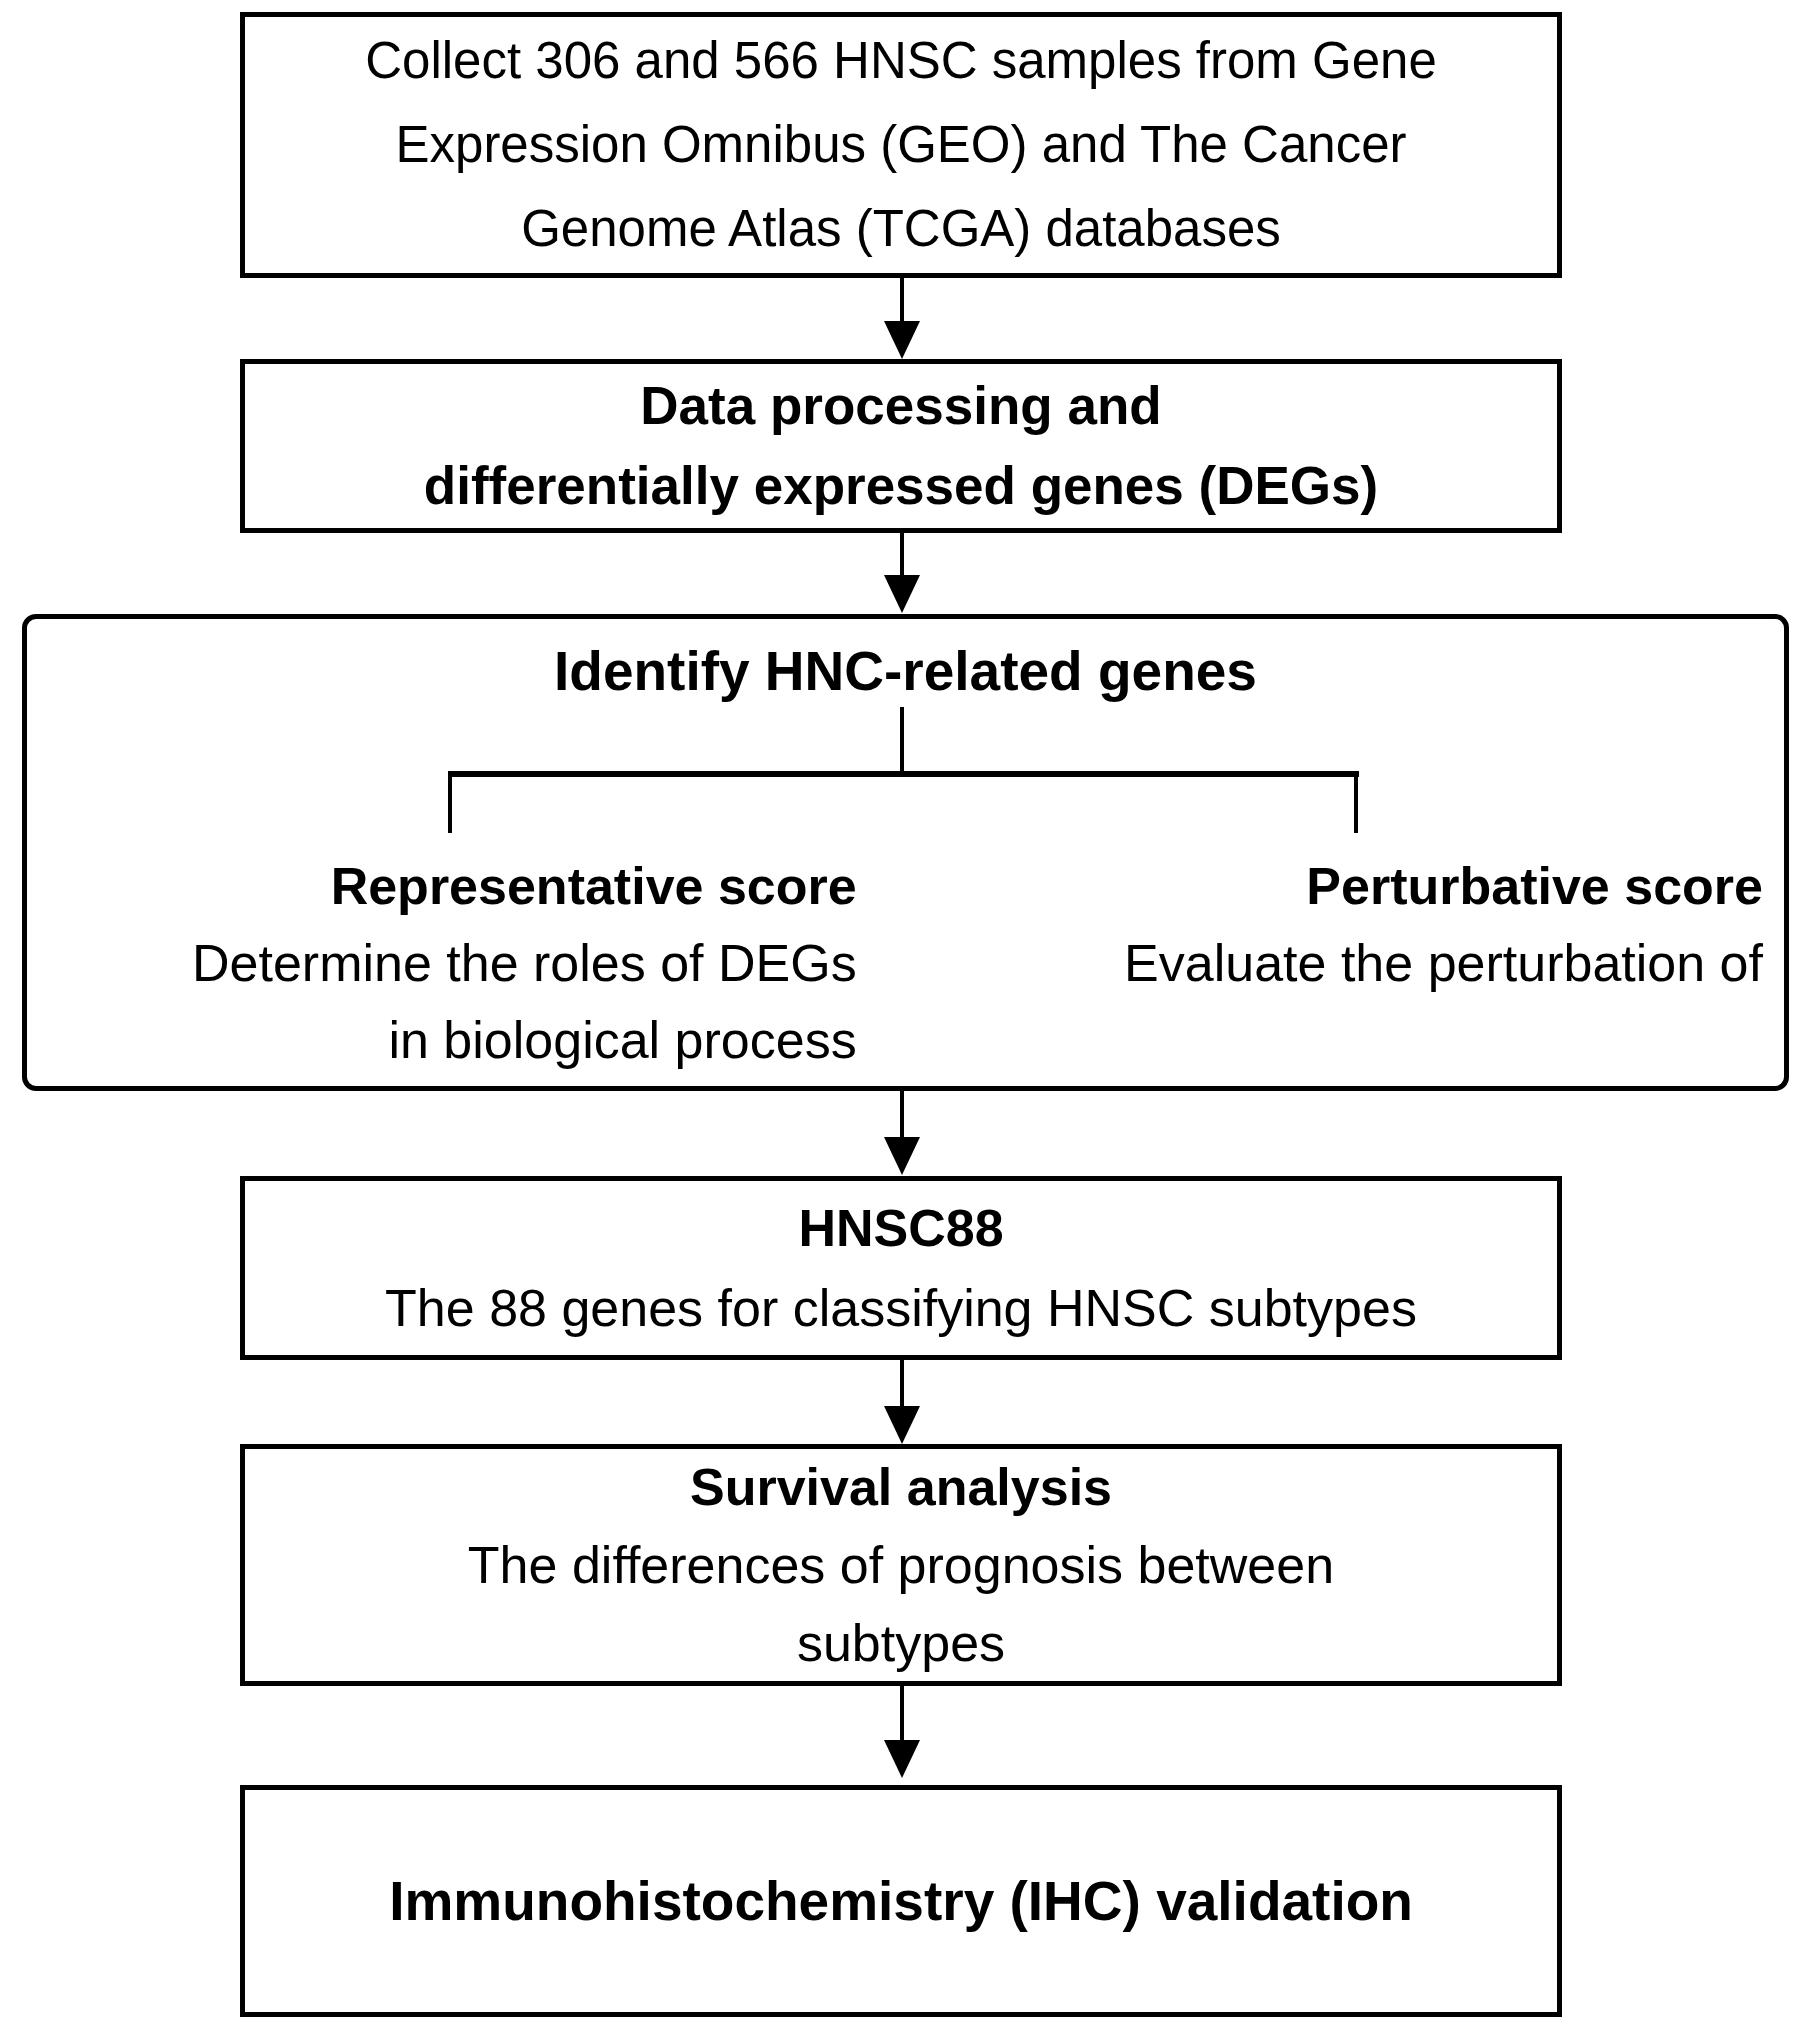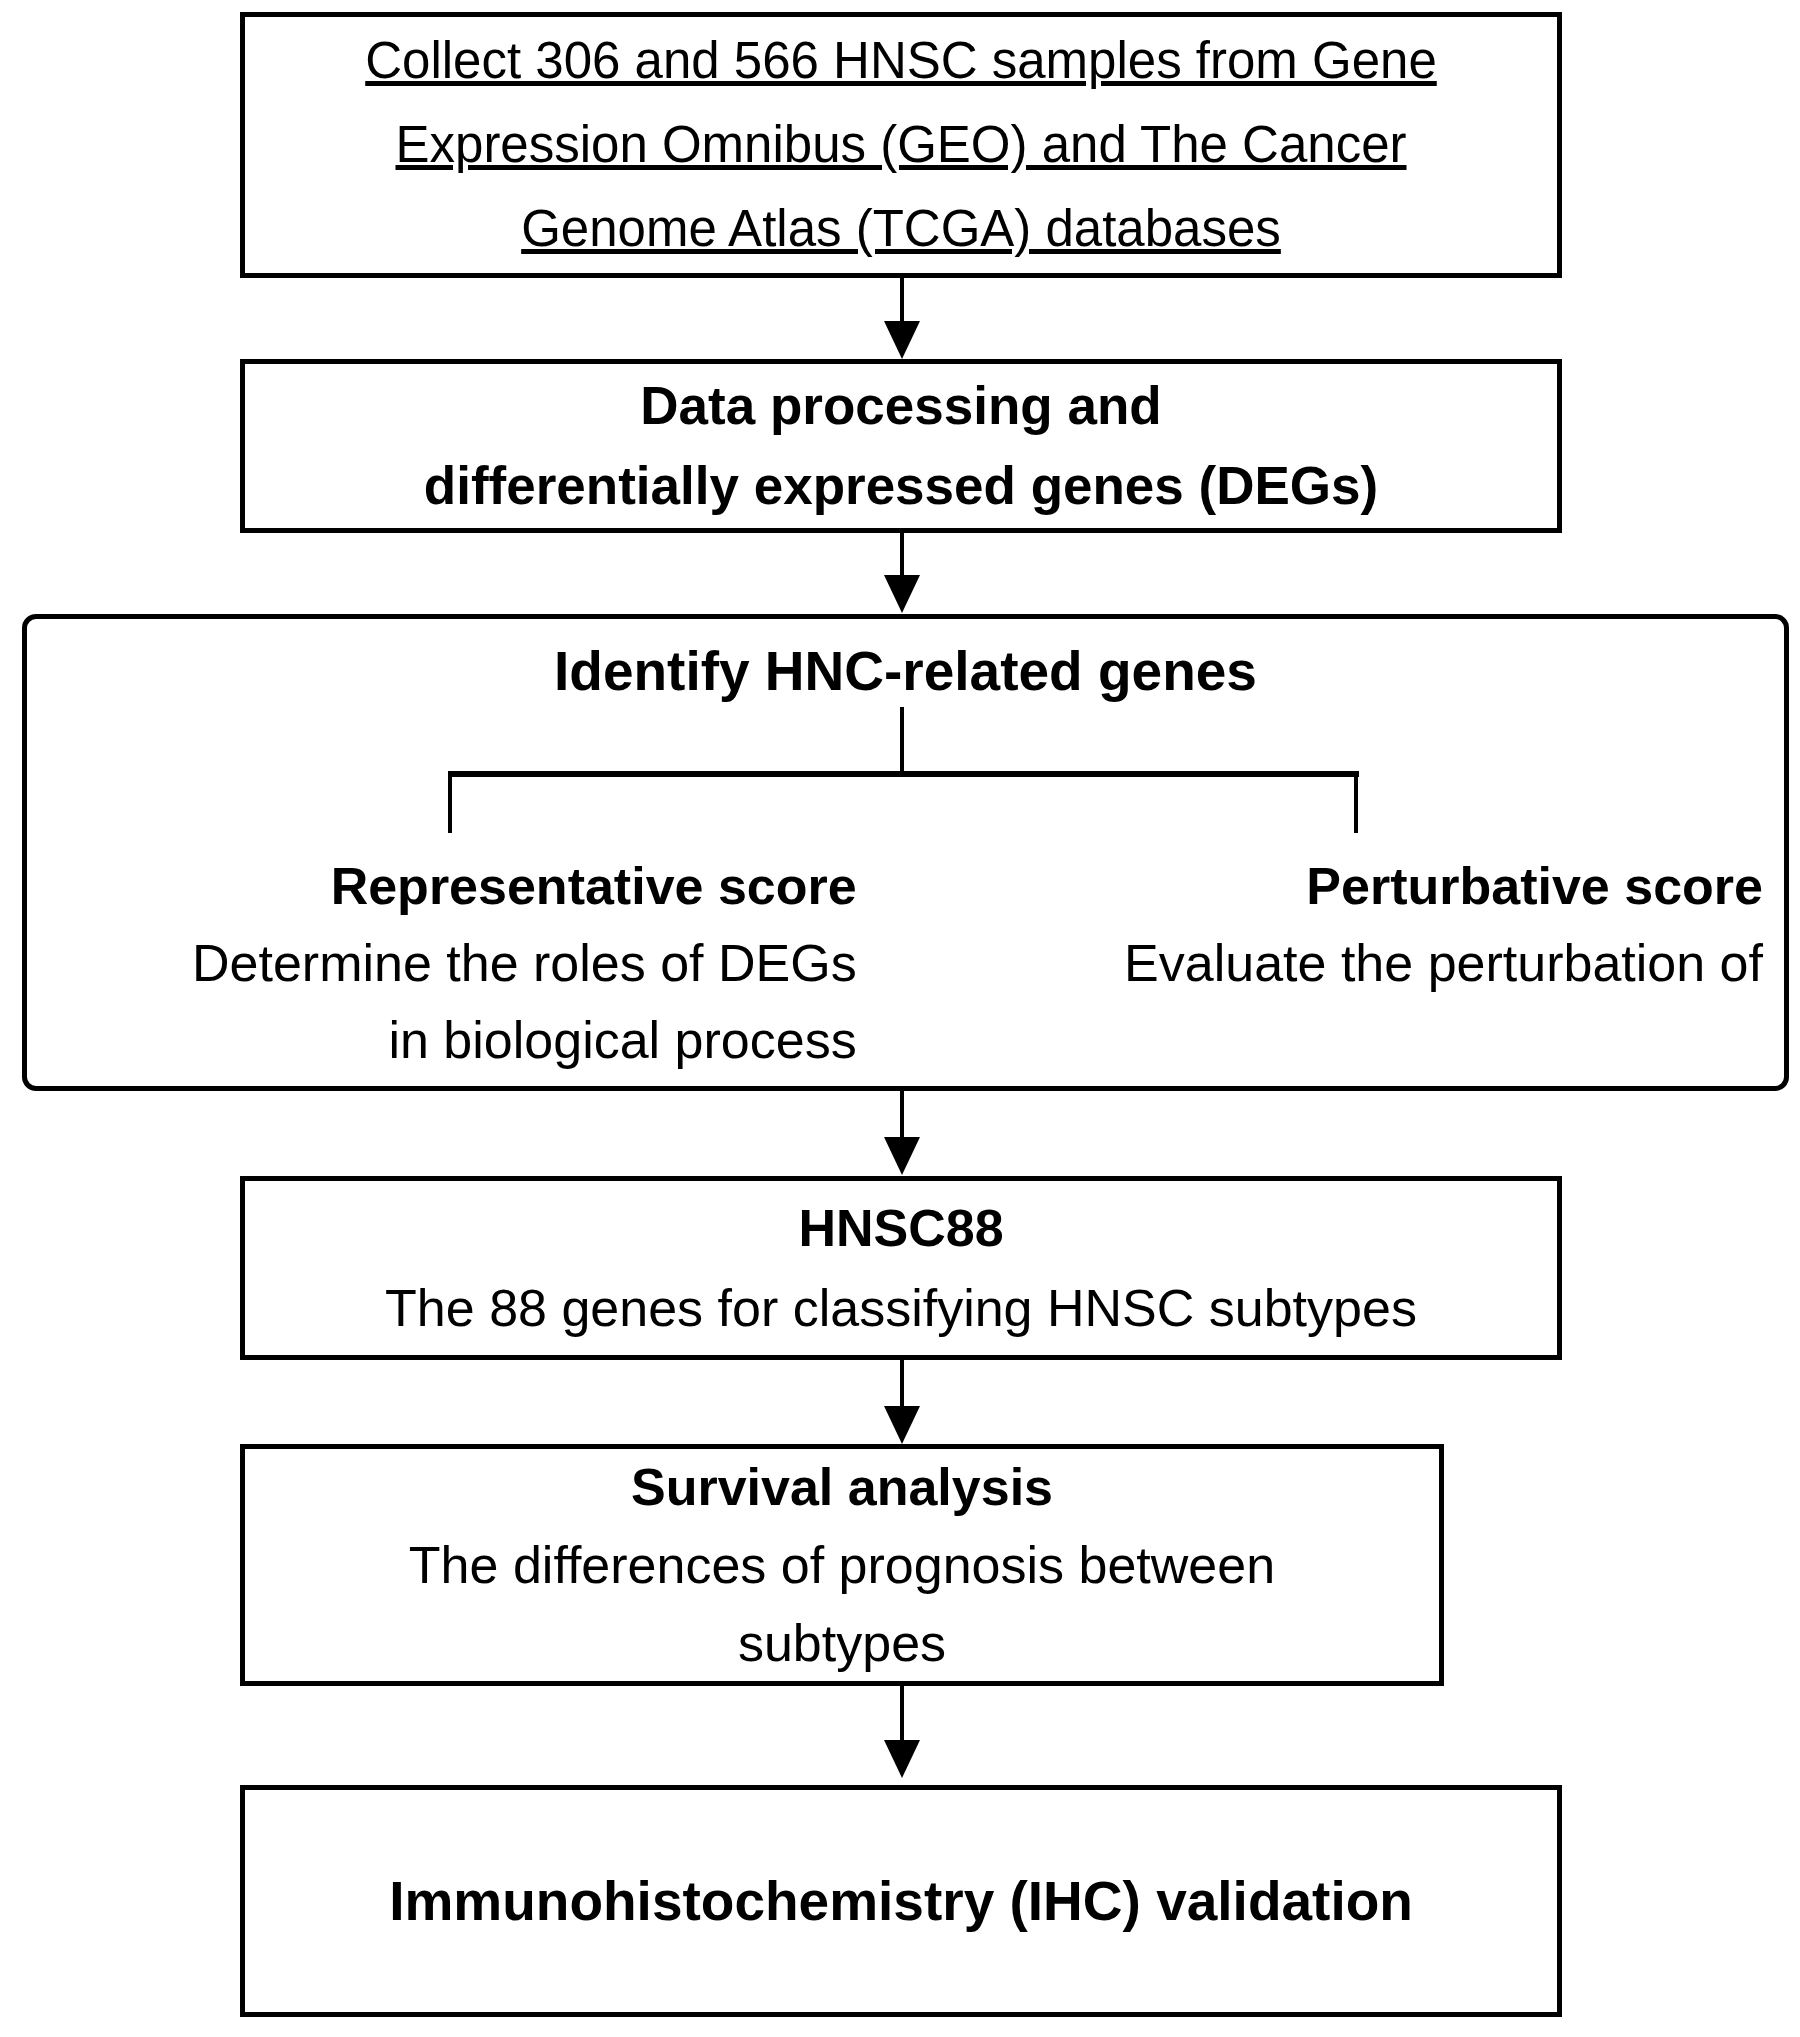--- a/index.html
+++ b/index.html
@@ -20,21 +20,21 @@
     flex-direction: column;
     justify-content: center;
     align-items: center;
     text-align: center;
   }
   .line { display: block; }
   .bold { font-weight: bold; }
 
   
   .box-collect { left: 240px; top: 11.7px; width: 1322px; height: 266px; font-size: 51px; }
-  .box-collect .line { line-height: 84px; text-decoration: underline; }
+  .box-collect .line { line-height: 84px; }
 
   
   .box-processing { left: 240px; top: 359px; width: 1322px; height: 174px; font-size: 53px; font-weight: bold; }
   .box-processing .line { line-height: 80px; }
 
   
   .box-identify { left: 22px; top: 614px; width: 1767px; height: 477px; display: block; border-radius: 14px; }
   .identify-title {
     position: absolute; top: 20px; left: 0; width: 100%;
     text-align: center; font-size: 55px; font-weight: bold; line-height: 65px;
@@ -47,21 +47,21 @@
   .score-col { position: absolute; top: 229px; width: 818px; text-align: right; font-size: 52px; }
   .score-col .line { line-height: 77px; }
   .score-col-left  { left: 11.7px; }
   .score-col-right { left: 918px; }
 
   
   .box-hnsc88 { left: 240px; top: 1176px; width: 1322px; height: 184px; font-size: 52px; }
   .box-hnsc88 .line { line-height: 80px; }
 
   
-  .box-survival { left: 240px; top: 1444px; width: 1204px; height: 242px; font-size: 52px; }
+  .box-survival { left: 240px; top: 1444px; width: 1322px; height: 242px; font-size: 52px; }
   .box-survival .line { line-height: 78px; }
 
   
   .box-ihc { left: 240px; top: 1778px; width: 1322px; height: 232px; font-size: 55px; font-weight: bold; margin-top: 7px; }
   .box-ihc .line { line-height: 67px; }
 
   
   .arrow {
     position: absolute;
     width: 40px;

